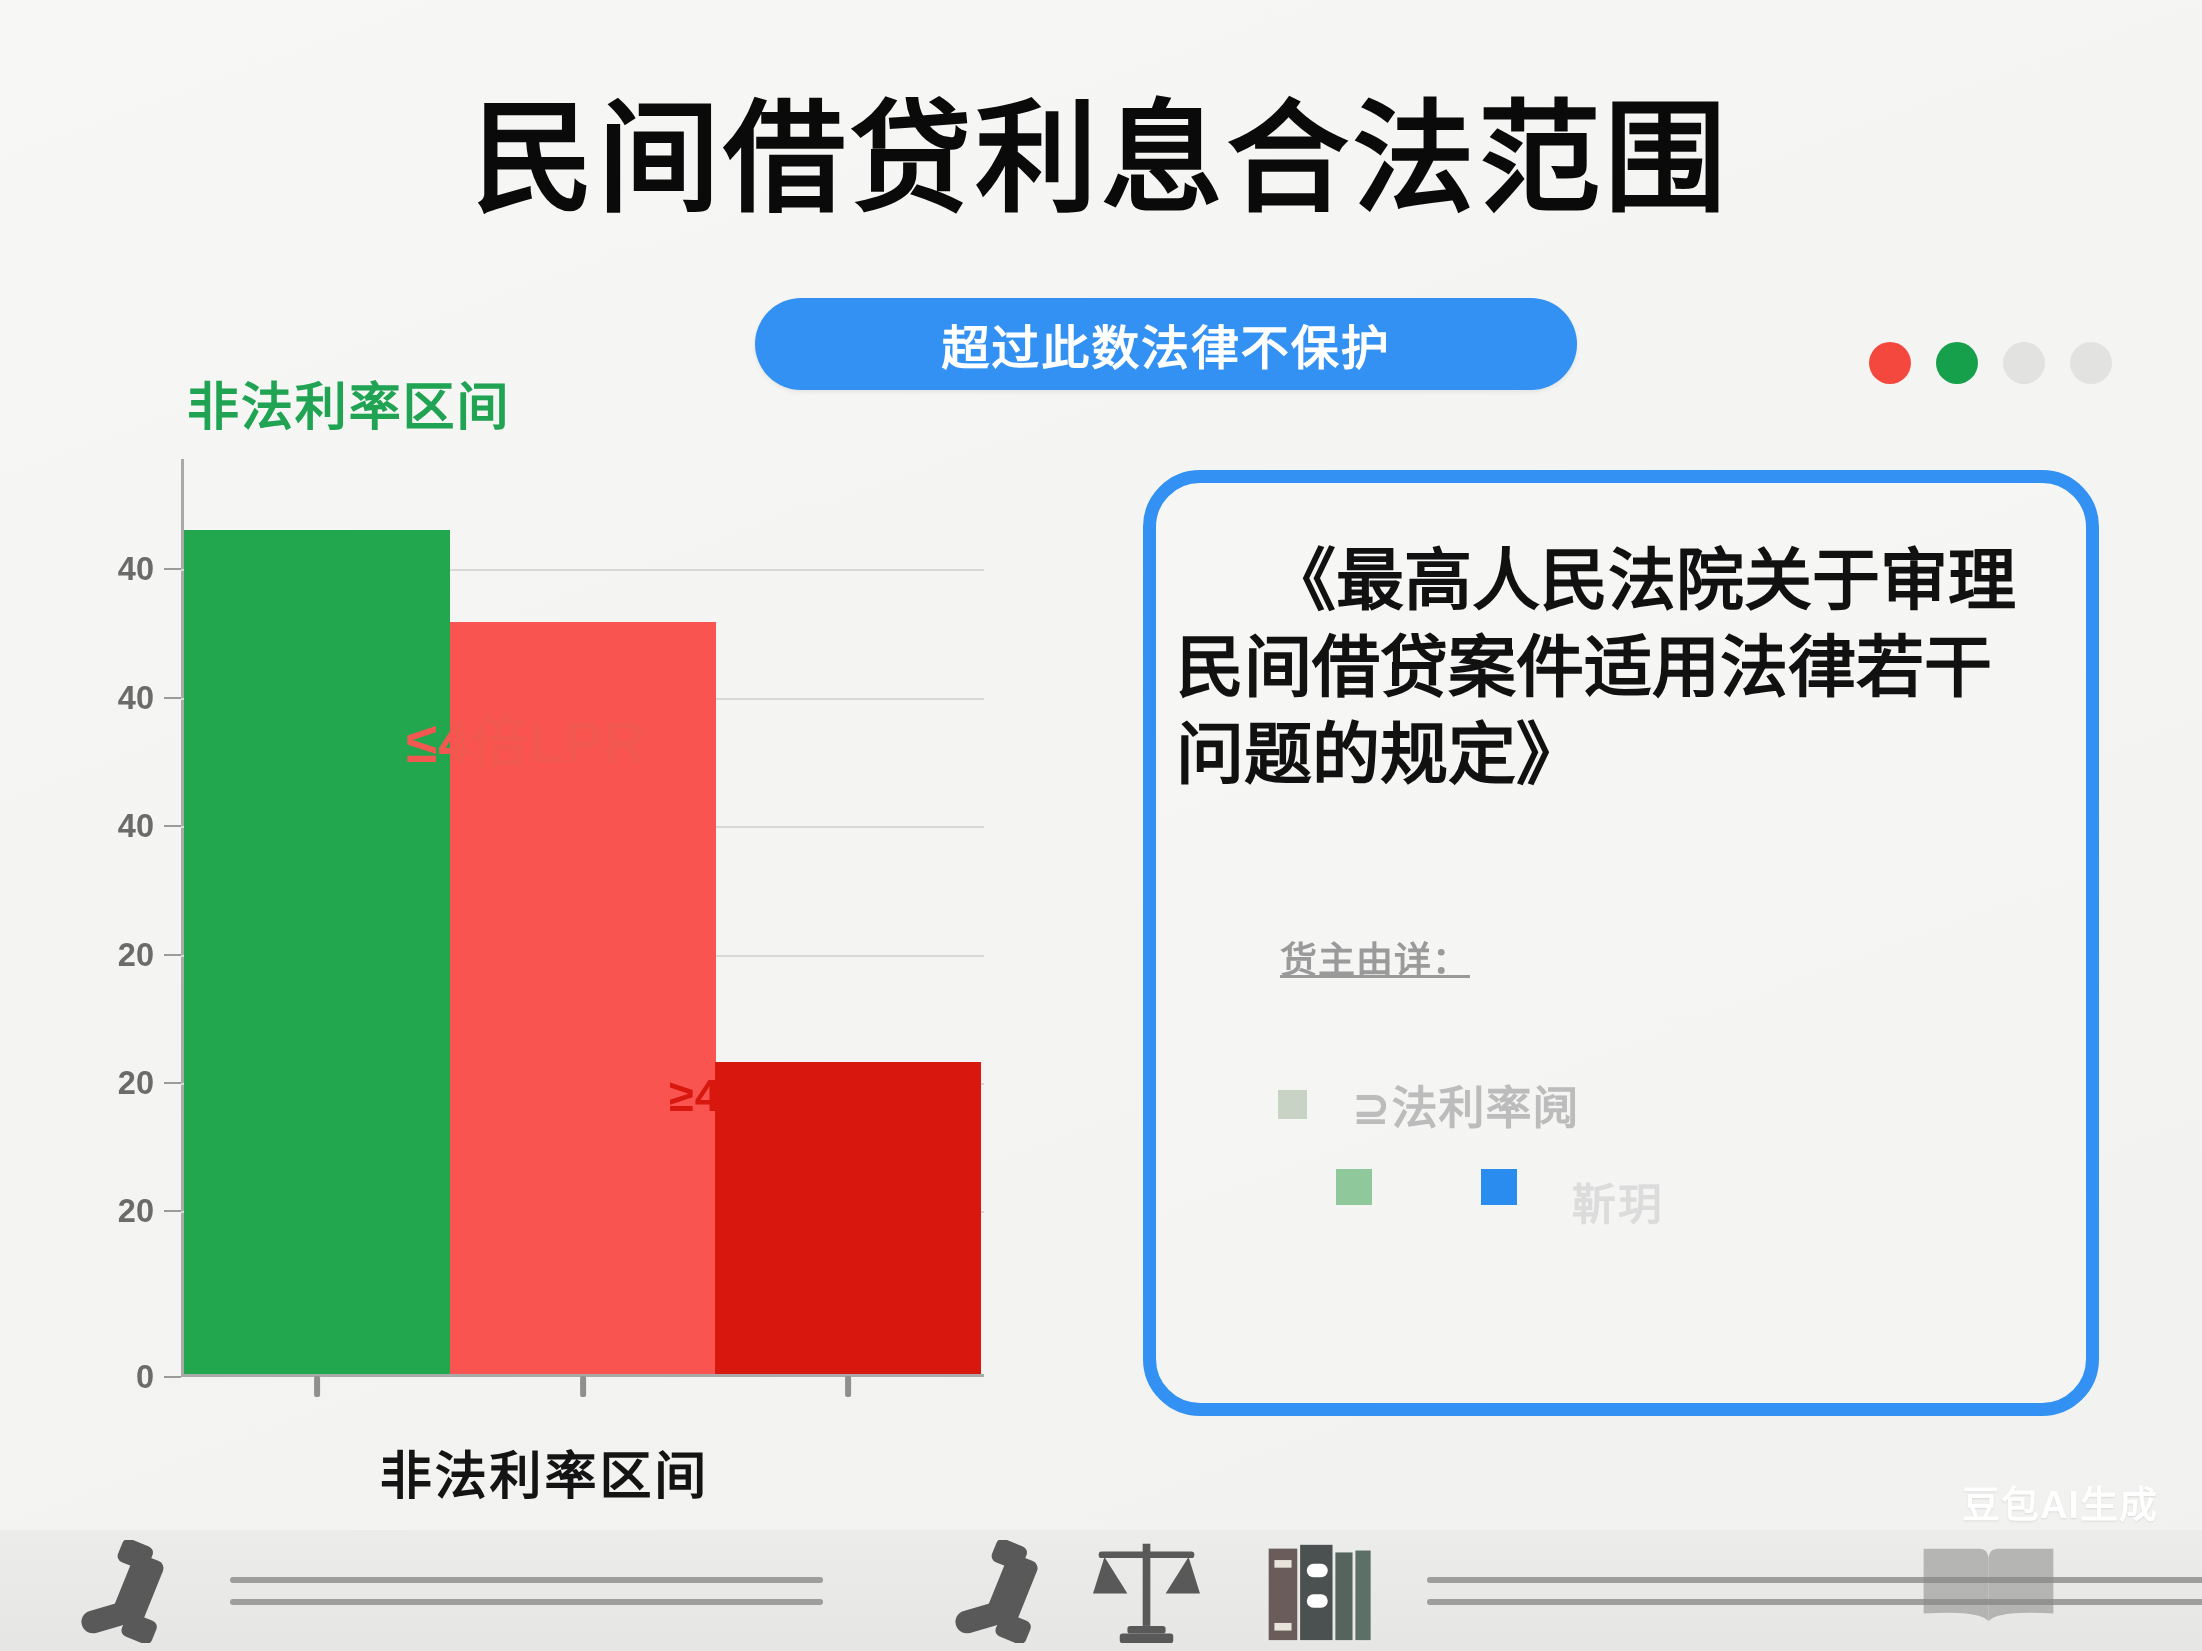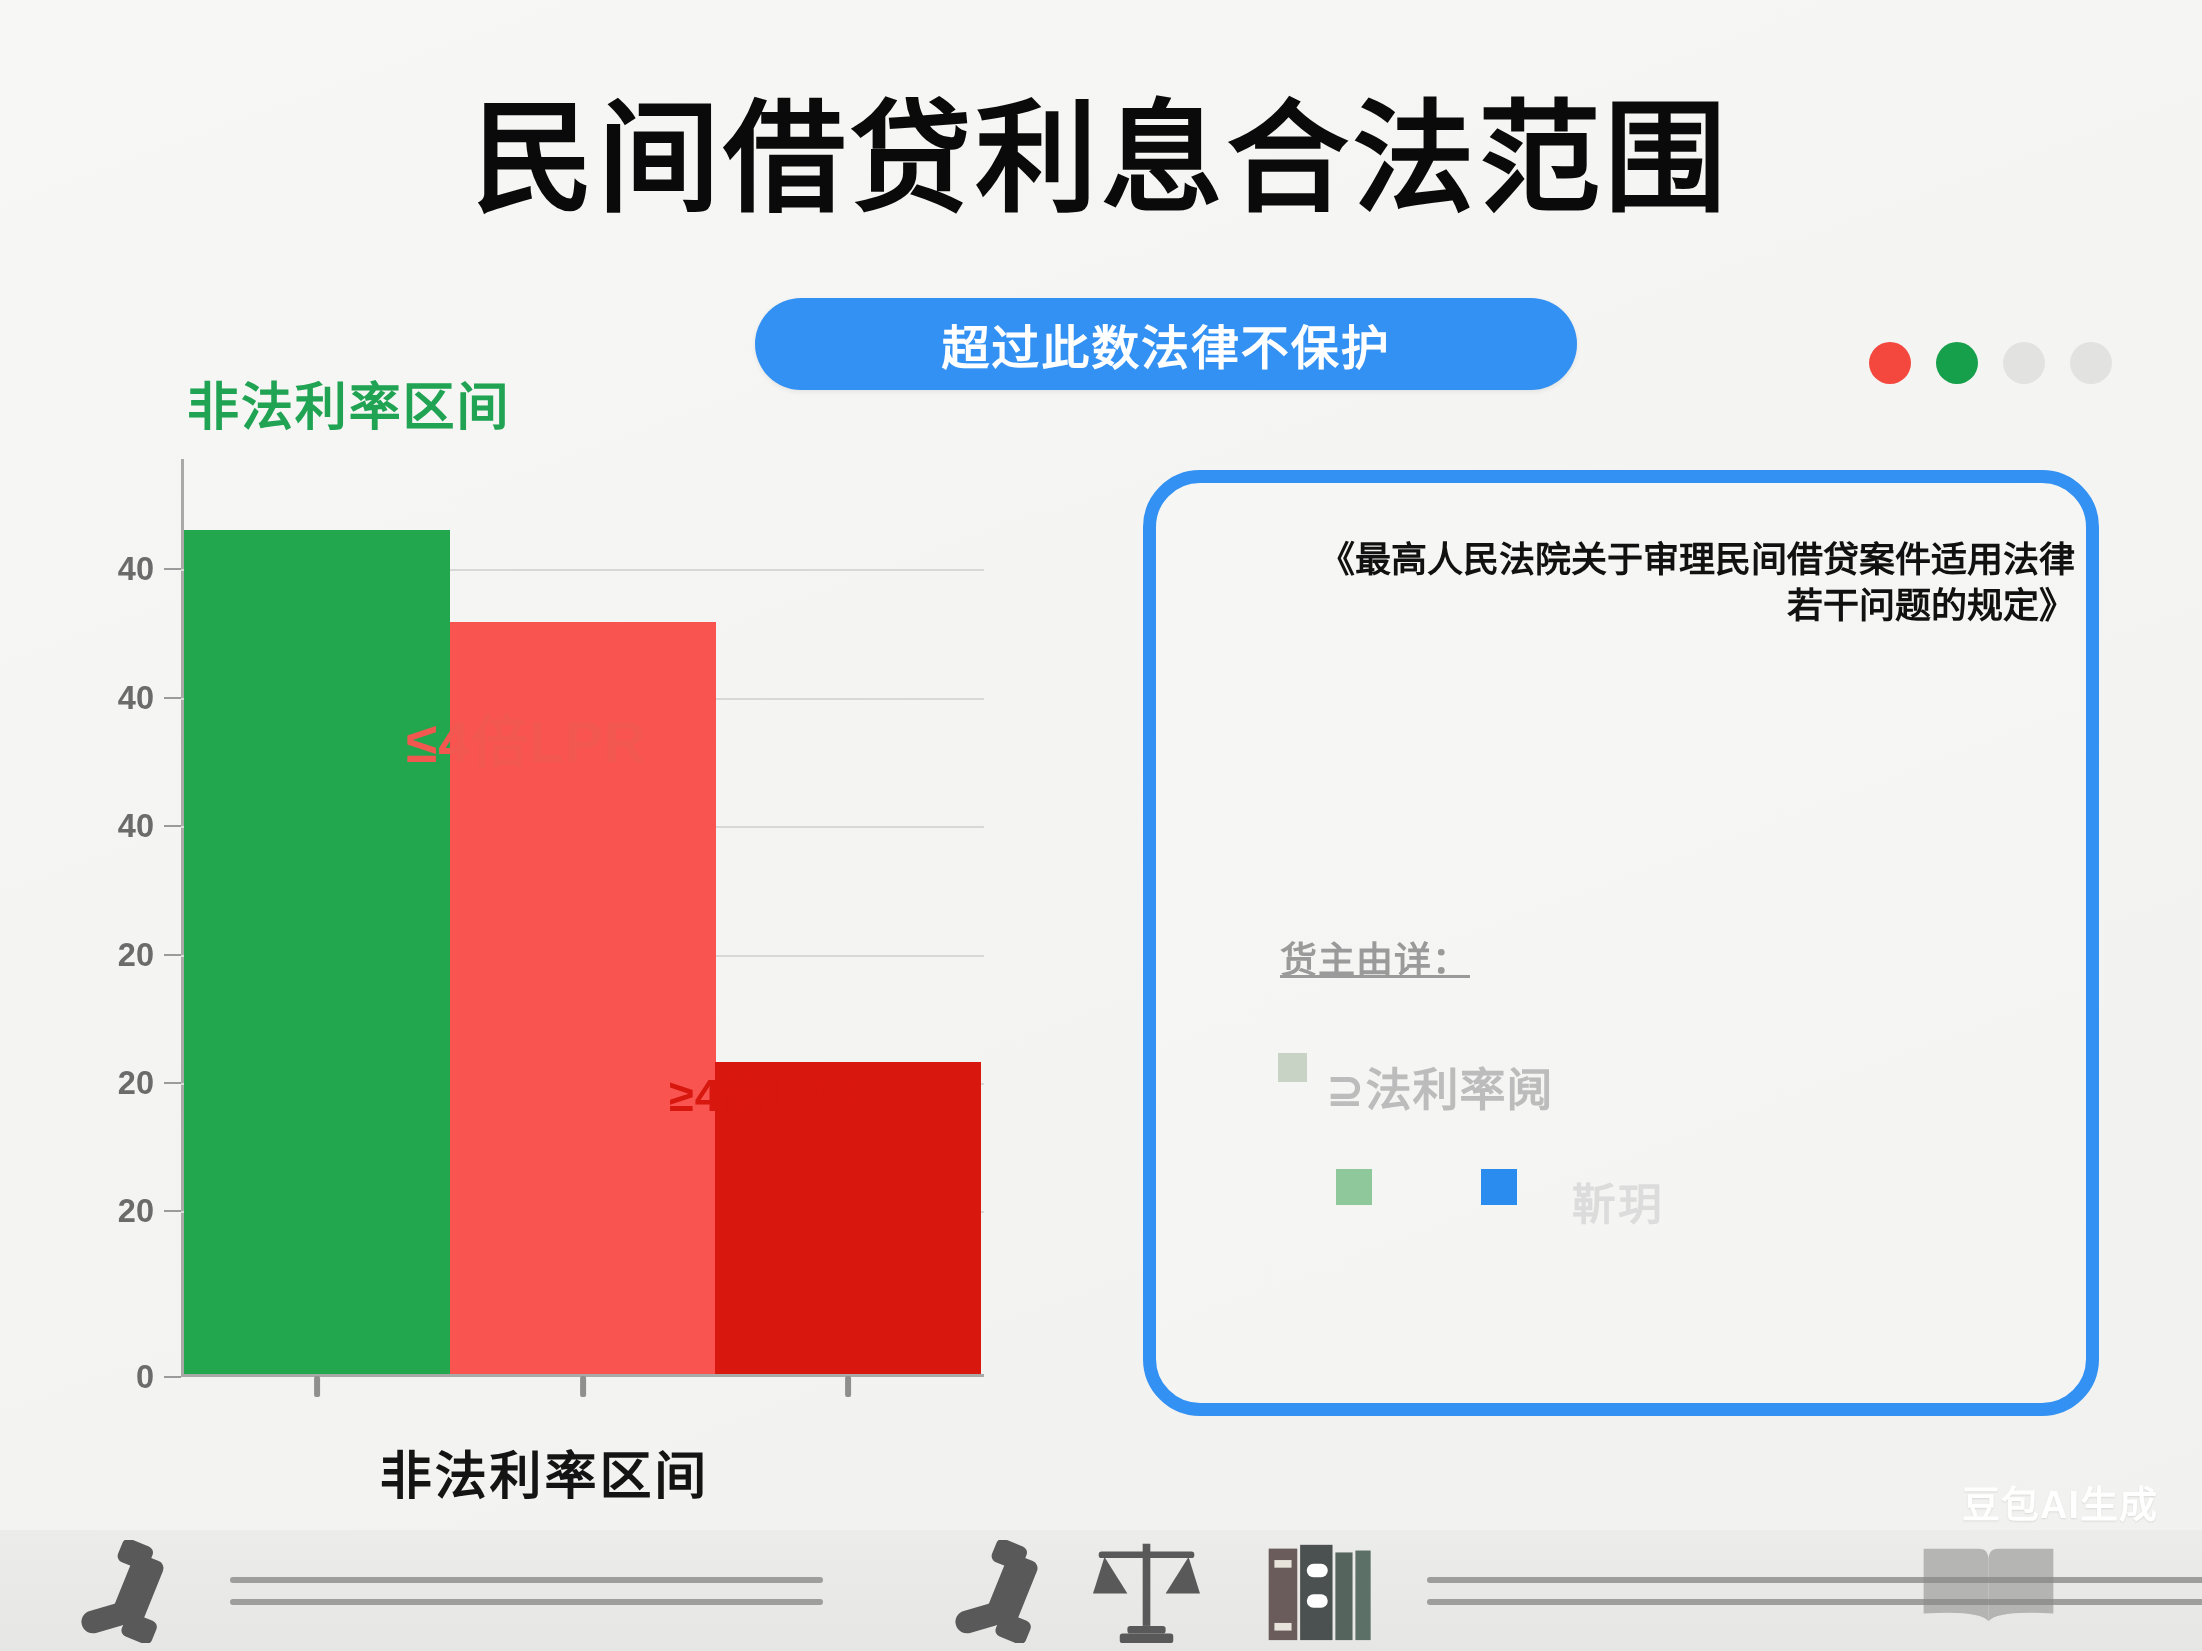--- a/index.html
+++ b/index.html
@@ -174,30 +174,29 @@
     top: 470px;
     width: 956px;
     height: 946px;
     border: 13.4px solid #3291f2;
     border-radius: 57px;
     box-sizing: border-box;
     background: rgba(250,250,248,0.35);
   }
   .card-title {
     position: absolute;
-    left: 36px;
+    left: 20px;
     top: 54px;
     width: 883px;
-    font-size: 36px;
+    font-size: 68px;
     font-weight: bold;
     color: #111111;
     line-height: 1.28;
     text-indent: 92px;
     letter-spacing: 0px;
-    text-align: right;
   }
   .card-clause {
     position: absolute;
     left: 115px;
     top: 325px;
     font-size: 52px;
     font-weight: bold;
     color: #111111;
     white-space: pre;
     letter-spacing: 1px;
@@ -208,24 +207,24 @@
     top: 447px;
     font-size: 37px;
     font-weight: bold;
     color: #9a9a9a;
     letter-spacing: 1px;
     text-decoration: underline;
   }
   .card-bullet {
     position: absolute;
     left: 122px;
-    top: 570px;
-    display: flex;
-    align-items: flex-start;
-    gap: 19px;
+    top: 588px;
+    display: flex;
+    align-items: center;
+    gap: 45px;
   }
   .bullet-square {
     width: 29px;
     height: 29px;
     background: #c8d3c6;
   }
   .bullet-text {
     font-size: 46px;
     font-weight: bold;
     color: #bcbcbc;

